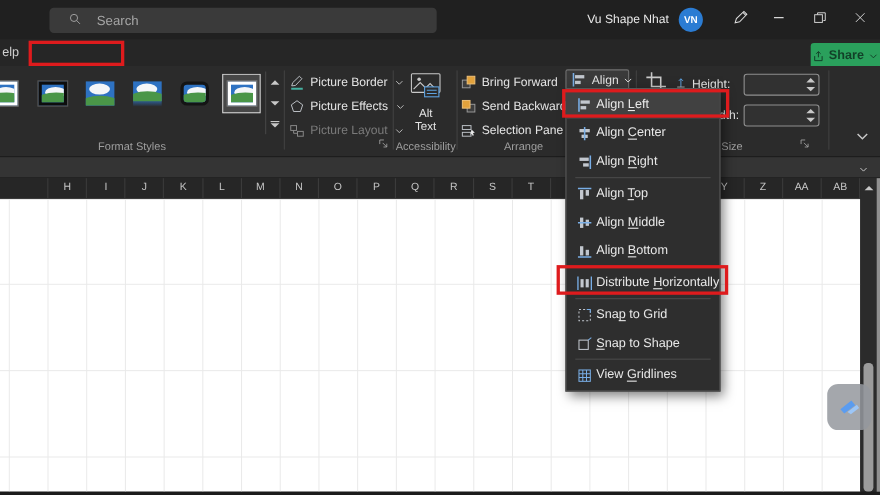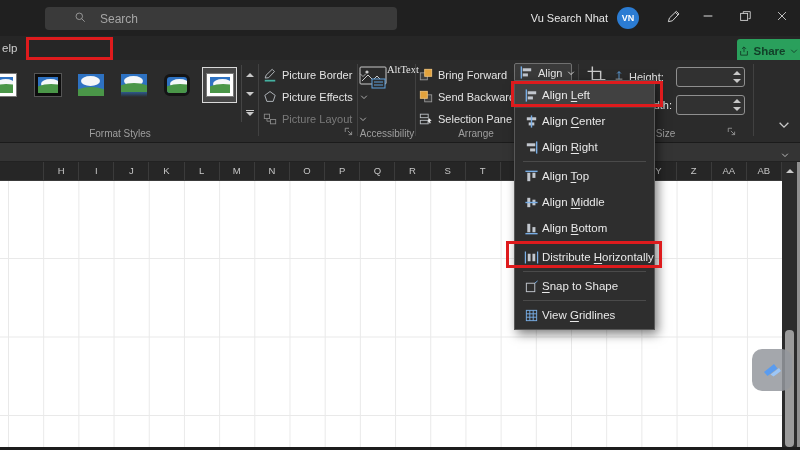--- a/index.html
+++ b/index.html
@@ -3,21 +3,21 @@
 <meta charset="utf-8">
 <style>
   html,body{margin:0;padding:0;background:#111;}
   #app{position:relative;width:800px;height:450px;background:#2b2b2b;overflow:hidden;
        font-family:"Liberation Sans",sans-serif;-webkit-font-smoothing:antialiased;}
   #app *{box-sizing:border-box;}
 
   
   .titlebar{position:absolute;left:0;top:0;width:800px;height:36px;background:#202020;}
   .search-box{position:absolute;left:45px;top:7px;width:352px;height:23px;background:#3a3a3a;
-              border-radius:4px;display:flex;align-items:center;gap:13px;padding-left:29px;
+              border-radius:4px;display:flex;align-items:center;gap:13px;padding-left:17px;
               color:#a6a6a6;font-size:12px;}
   .tb-right{position:absolute;right:0;top:0;height:36px;display:flex;align-items:center;}
   .user-name{color:#e8e8e8;font-size:11px;margin-right:9px;}
   .avatar{width:22px;height:22px;border-radius:50%;background:#2b7cd3;color:#fff;font-size:9px;
           font-weight:bold;display:flex;align-items:center;justify-content:center;margin-right:18px;}
   .pen-btn{width:32px;display:flex;justify-content:center;}
   .win-btn{width:37px;height:36px;display:flex;align-items:center;justify-content:center;color:#d6d6d6;}
 
   
   .tabrow{position:absolute;left:0;top:36px;width:800px;height:24px;background:#262626;padding-left:32px;}
@@ -57,22 +57,22 @@
   .tri-down{width:0;height:0;border-left:4px solid transparent;border-right:4px solid transparent;
             border-top:4px solid #c8c8c8;}
   .more-bar{width:8px;height:1px;background:#c8c8c8;}
 
   .rb-btn{position:absolute;height:18px;display:flex;align-items:center;gap:5px;color:#e4e4e4;
           font-size:11px;white-space:nowrap;}
   .rb-btn .ic{display:flex;width:15px;justify-content:center;}
   .rb-btn .chev{display:flex;color:#bdbdbd;margin-left:1px;}
   .rb-btn.disabled{color:#7a7a7a;}
 
-  .alt-btn{position:absolute;left:359px;top:4px;width:56px;height:60px;display:flex;flex-direction:row;
-           color:#e4e4e4;font-size:10.5px;line-height:12px;font-family:Liberation Serif, serif;}
+  .alt-btn{position:absolute;left:359px;top:4px;width:56px;height:60px;display:flex;flex-direction:column;
+           align-items:center;color:#e4e4e4;font-size:10.5px;line-height:12px;}
   .alt-btn .ic{margin-top:2px;margin-bottom:4px;}
 
   .align-btn{position:absolute;left:514px;top:3px;width:58px;height:19px;border:1px solid #707070;
              background:#3a3a3a;border-radius:2px;display:flex;align-items:center;gap:4px;
              padding-left:4px;font-size:11px;color:#e4e4e4;}
   .crop-btn{position:absolute;left:584px;top:5px;width:24px;height:24px;display:flex;align-items:center;
             justify-content:center;}
   .size-label{position:absolute;font-size:11px;color:#e4e4e4;}
   .spin-input{position:absolute;width:69px;height:20px;border:1px solid #8f8f8f;border-radius:3px;
               display:flex;background:#313131;}
@@ -121,21 +121,21 @@
 
   <div class="titlebar">
     <div class="search-box">
       <span class="ic"><svg width="13" height="13" viewBox="0 0 16 16" fill="none" xmlns="http://www.w3.org/2000/svg">
             <circle cx="6.5" cy="6.5" r="4" stroke="#a9a9a9"></circle>
             <path d="M9.5 9.5L13.2 13.2" stroke="#a9a9a9"></path>
           </svg></span>
       <span>Search</span>
     </div>
     <div class="tb-right">
-      <span class="user-name">Vu Search Nhat</span>
+      <span class="user-name">Vu Shape Nhat</span>
       <span class="avatar">VN</span>
       <span class="pen-btn">
         <span><svg width="15" height="15" viewBox="0 0 16 16" fill="none" xmlns="http://www.w3.org/2000/svg">
               <path d="M2.5 13.5l1.2-4 7.3-7 2.8 2.8-7 7.3-4.3.9z" stroke="#dcdcdc"></path>
               <path d="M10 3.5l2.8 2.8" stroke="#dcdcdc"></path>
             </svg></span>
       </span>
       <span class="win-btn">
         <span><svg width="14" height="14" viewBox="0 0 16 16" fill="none" xmlns="http://www.w3.org/2000/svg">
               <path d="M3 8h10" stroke="#d6d6d6" stroke-width="1.2"></path>
@@ -503,20 +503,29 @@
             <rect x="4" y="4" width="3" height="8" fill="#c2c7ce"></rect>
             <rect x="9" y="4" width="3" height="8" fill="#c2c7ce"></rect>
           </svg>
         </span>
         <span>Distribute <u>H</u>orizontally</span>
       </div>
       <div class="msep"></div>
       <div class="mi">
         <span class="ic">
           <svg width="15" height="15" viewBox="0 0 16 16" fill="none" xmlns="http://www.w3.org/2000/svg">
+            <rect x="2.5" y="2.5" width="11" height="11" stroke="#c2c7ce" stroke-dasharray="2 2"></rect>
+            <path d="M10 2.5h3.5V6" stroke="#79aee6"></path>
+          </svg>
+        </span>
+        <span>Sna<u>p</u> to Grid</span>
+      </div>
+      <div class="mi">
+        <span class="ic">
+          <svg width="15" height="15" viewBox="0 0 16 16" fill="none" xmlns="http://www.w3.org/2000/svg">
             <rect x="2.5" y="4.5" width="9" height="9" stroke="#c2c7ce"></rect>
             <path d="M11.5 4.5l3-2.5" stroke="#79aee6"></path>
           </svg>
         </span>
         <span><u>S</u>nap to Shape</span>
       </div>
       <div class="msep"></div>
       <div class="mi">
         <span class="ic">
           <svg width="15" height="15" viewBox="0 0 16 16" fill="none" xmlns="http://www.w3.org/2000/svg">

